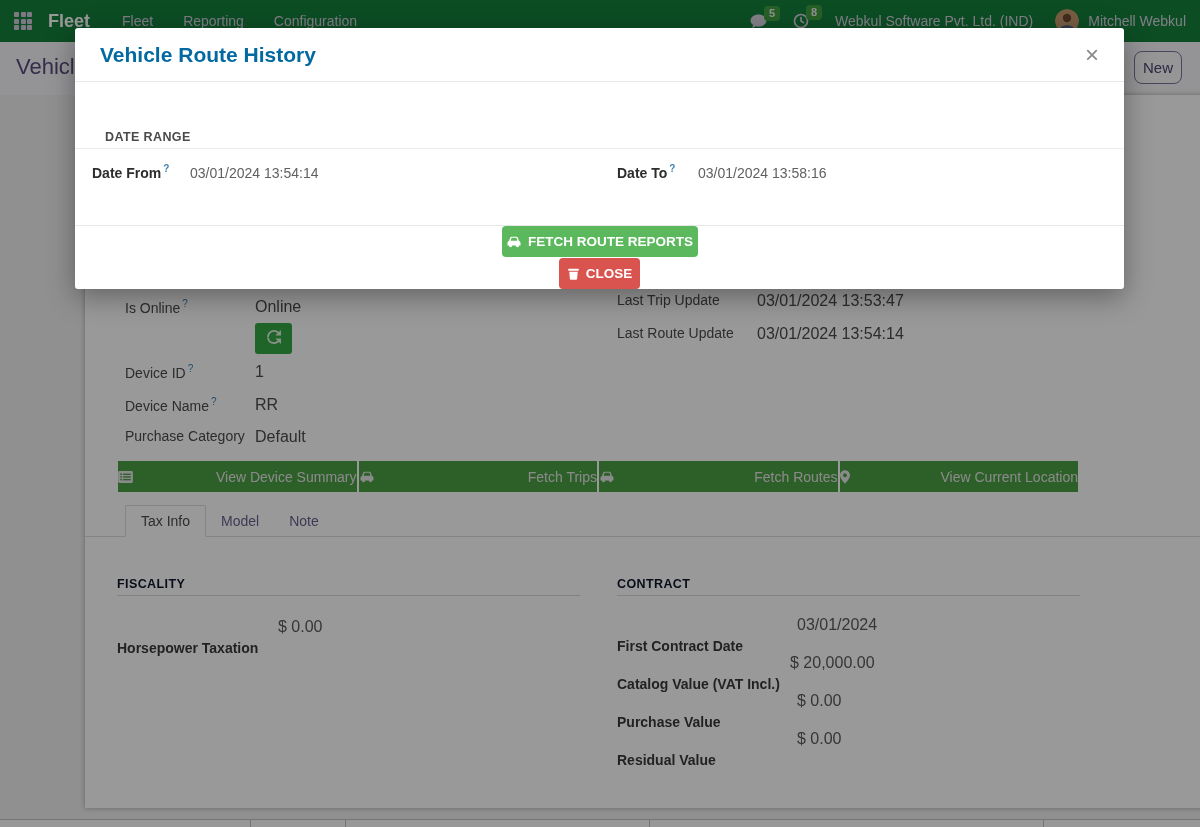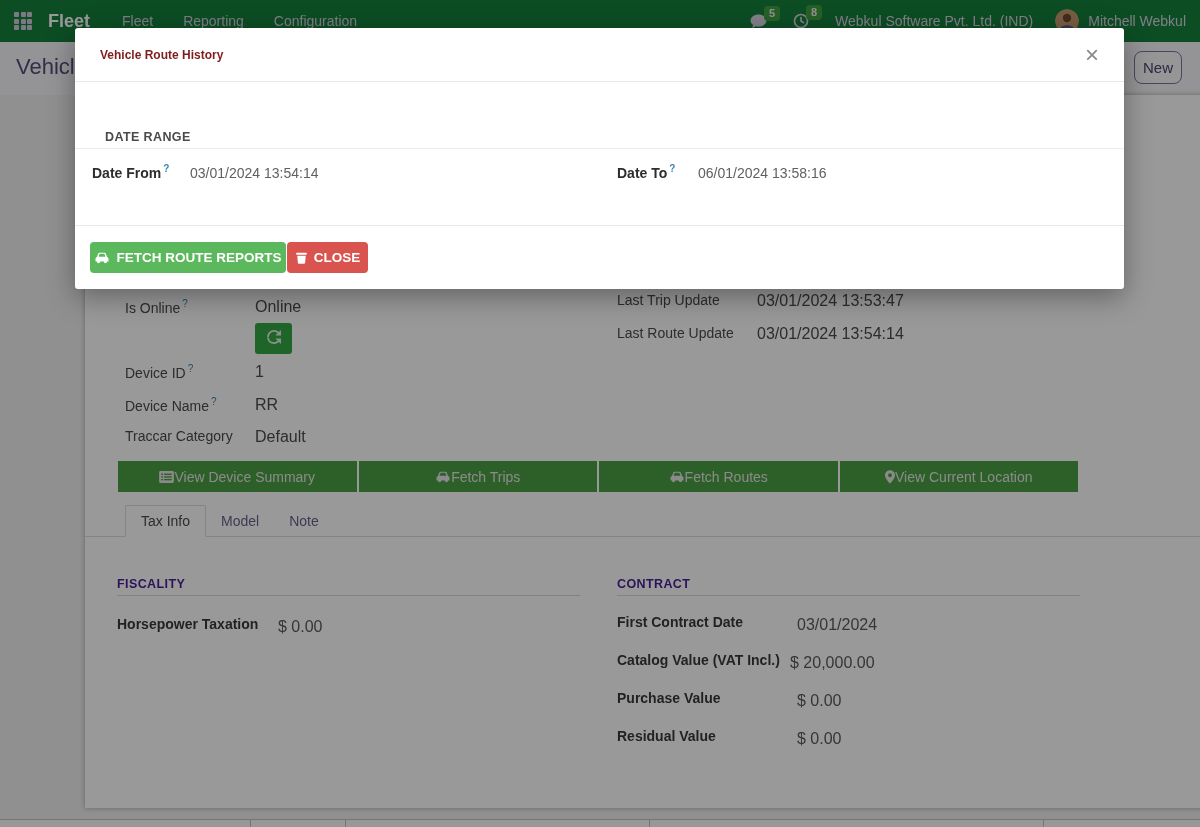--- a/index.html
+++ b/index.html
@@ -35,52 +35,52 @@
   .sheet { position:absolute; left:85px; top:95px; width:1152px; height:713px; background:#ffffff;
            box-shadow:0 0 5px rgba(0,0,0,.3); }
   .flabel { position:absolute; font-size:14px; color:#4b4b4b; white-space:nowrap; }
   .fvalue { position:absolute; font-size:16px; color:#4b4b4b; white-space:nowrap; }
   .help { color:#3f83b0; font-size:10px; vertical-align:super; margin-left:2px; }
   .refresh-btn { position:absolute; left:170px; top:228px; width:37px; height:31px; background:#34a743;
                  border:none; border-radius:3px; color:#e2f2e3; cursor:pointer; display:flex;
                  align-items:center; justify-content:center; }
   .action-row { position:absolute; left:33px; top:366px; width:960px; height:31px; display:flex; gap:2px; }
   .action-btn { flex:1; background:#4b9e43; border:none; color:#e7e7e7; font-size:14px; font-family:inherit;
-                display:flex; align-items:center; justify-content:center; gap:0; cursor:pointer; }
+                display:flex; align-items:center; justify-content:space-between; gap:0; cursor:pointer; }
   .tabbar { position:absolute; left:0; right:16px; top:409px; height:33px; border-bottom:1px solid #dcdcdc;
             padding-left:40px; display:flex; align-items:flex-end; }
   .tab { padding:7px 15px; font-size:14px; color:#6a5f8c; cursor:pointer; }
   .tab.active { background:#fff; border:1px solid #dcdcdc; border-bottom:1px solid #fff; color:#4b4b4b;
                 margin-bottom:-1px; border-radius:2px 2px 0 0; }
-  .sec-title { position:absolute; font-size:12.5px; font-weight:700; letter-spacing:.4px; color:#4c1d95; }
+  .sec-title { position:absolute; font-size:12.5px; font-weight:700; letter-spacing:.4px; color:#0f172a; }
   .sec-rule { position:absolute; width:463px; border-top:1px solid #d9d9d9; }
-  .blabel { position:absolute; font-size:14px; font-weight:700; color:#3a3a3a; white-space:nowrap; }
+  .blabel { position:absolute; font-size:14px; font-weight:700; color:#3a3a3a; white-space:nowrap;margin-top:24px; }
   .gvalue { position:absolute; font-size:16px; color:#5a5a5a; white-space:nowrap; }
 
   
   .bottom-strip { position:absolute; left:0; top:819px; width:1200px; height:8px; background:#fdfdfd;
                   border-top:1px solid #c4c4c4; }
   .bottom-strip i { position:absolute; top:0; width:1px; height:8px; background:#c4c4c4; }
 
   
   .overlay { position:absolute; left:0; top:0; width:1200px; height:827px; background:rgba(0,0,0,.4); z-index:50; }
   .modal { position:absolute; left:75px; top:28px; width:1049px; height:261px; background:#ffffff;
            border-radius:3px; box-shadow:0 8px 28px rgba(0,0,0,.35); z-index:100; }
   .modal-header { height:54px; border-bottom:1px solid #e8e8e8; display:flex; align-items:center; padding:0 25px; }
-  .modal-title { font-size:12px; font-weight:700; color:#7f1d1d; }
+  .modal-title { font-size:21px; font-weight:700; color:#0369a1; }
   .modal-close { margin-left:auto; font-size:24px; line-height:1; color:#8a8a8a; background:none; border:none;
                  cursor:pointer; font-family:inherit; }
   .modal-body { position:relative; height:143px; }
   .m-sec-title { position:absolute; left:17px; top:48px; font-size:12.5px; font-weight:700;
                  letter-spacing:.4px; color:#4a4a4a;margin-left:13px; }
   .m-rule { position:absolute; left:0px; right:0px; top:66px; border-top:1px solid #ececec; }
   .m-label { position:absolute; top:81px; font-size:14px; font-weight:700; color:#2d2d2d; }
   .m-value { position:absolute; top:83px; font-size:14px; color:#606060; }
   .modal-footer { position:absolute; left:0; right:0; bottom:0; height:64px; border-top:1px solid #e8e8e8;
-                  display:flex; align-items:center; padding:0 15px; gap:1px; }
+                  display:flex; align-items:center; padding:0 15px; gap:1px;flex-direction:column; }
   .btn { height:31px; border:none; border-radius:4px; color:#fff; font-weight:700; font-size:13.5px;
          font-family:inherit; display:flex; align-items:center; justify-content:center; gap:6px; cursor:pointer; }
   .btn-fetch { width:196px; background:#5cb85c; }
   .btn-closer { width:81px; background:#d9534f; }
   .btn svg, .action-btn svg { display:block; }
 </style>
 </head>
 <body>
 
 <div class="page">
@@ -148,21 +148,21 @@
           </svg>
       </span>
     </button>
 
     <div class="flabel" style="left:40px; top:268px;"><span>Device ID</span><span class="help">?</span></div>
     <div class="fvalue" style="left:170px; top:268px;">1</div>
 
     <div class="flabel" style="left:40px; top:301px;"><span>Device Name</span><span class="help">?</span></div>
     <div class="fvalue" style="left:170px; top:301px;">RR</div>
 
-    <div class="flabel" style="left:40px; top:333px;"><span>Traccar Category</span></div>
+    <div class="flabel" style="left:40px; top:333px;"><span>Purchase Category</span></div>
     <div class="fvalue" style="left:170px; top:333px;">Default</div>
 
     <div class="flabel" style="left:532px; top:197px;">Last Trip Update</div>
     <div class="fvalue" style="left:672px; top:197px;">03/01/2024 13:53:47</div>
     <div class="flabel" style="left:532px; top:230px;">Last Route Update</div>
     <div class="fvalue" style="left:672px; top:230px;">03/01/2024 13:54:14</div>
 
     <div class="action-row">
       <button class="action-btn">
         <span>
@@ -240,21 +240,21 @@
     <div class="modal-header">
       <div class="modal-title">Vehicle Route History</div>
       <button class="modal-close">×</button>
     </div>
     <div class="modal-body">
       <div class="m-sec-title">DATE RANGE</div>
       <div class="m-rule"></div>
       <div class="m-label" style="left:17px;text-align:right;"><span>Date From</span><span class="help">?</span></div>
       <div class="m-value" style="left:115px;">03/01/2024 13:54:14</div>
       <div class="m-label" style="left:542px;"><span>Date To</span><span class="help">?</span></div>
-      <div class="m-value" style="left:623px;">06/01/2024 13:58:16</div>
+      <div class="m-value" style="left:623px;">03/01/2024 13:58:16</div>
     </div>
     <div class="modal-footer">
       <button class="btn btn-fetch">
         <span>
           <svg width="16" height="13" viewBox="0 0 24 20" fill="currentColor">
               <path d="M4.2 9.2l1.9-5c.3-.8 1.1-1.4 2-1.4h7.8c.9 0 1.7.6 2 1.4l1.9 5c1.2.3 2.2 1.4 2.2 2.7v4.3h-2.2a2.5 2.5 0 0 1-5 0H9.2a2.5 2.5 0 0 1-5 0H2v-4.3c0-1.3 1-2.4 2.2-2.7zm2.5-.5h10.6l-1.5-3.9a.8.8 0 0 0-.8-.5H9a.8.8 0 0 0-.8.5L6.7 8.7z"></path>
             </svg>
         </span>
         <span>FETCH ROUTE REPORTS</span>
       </button>

